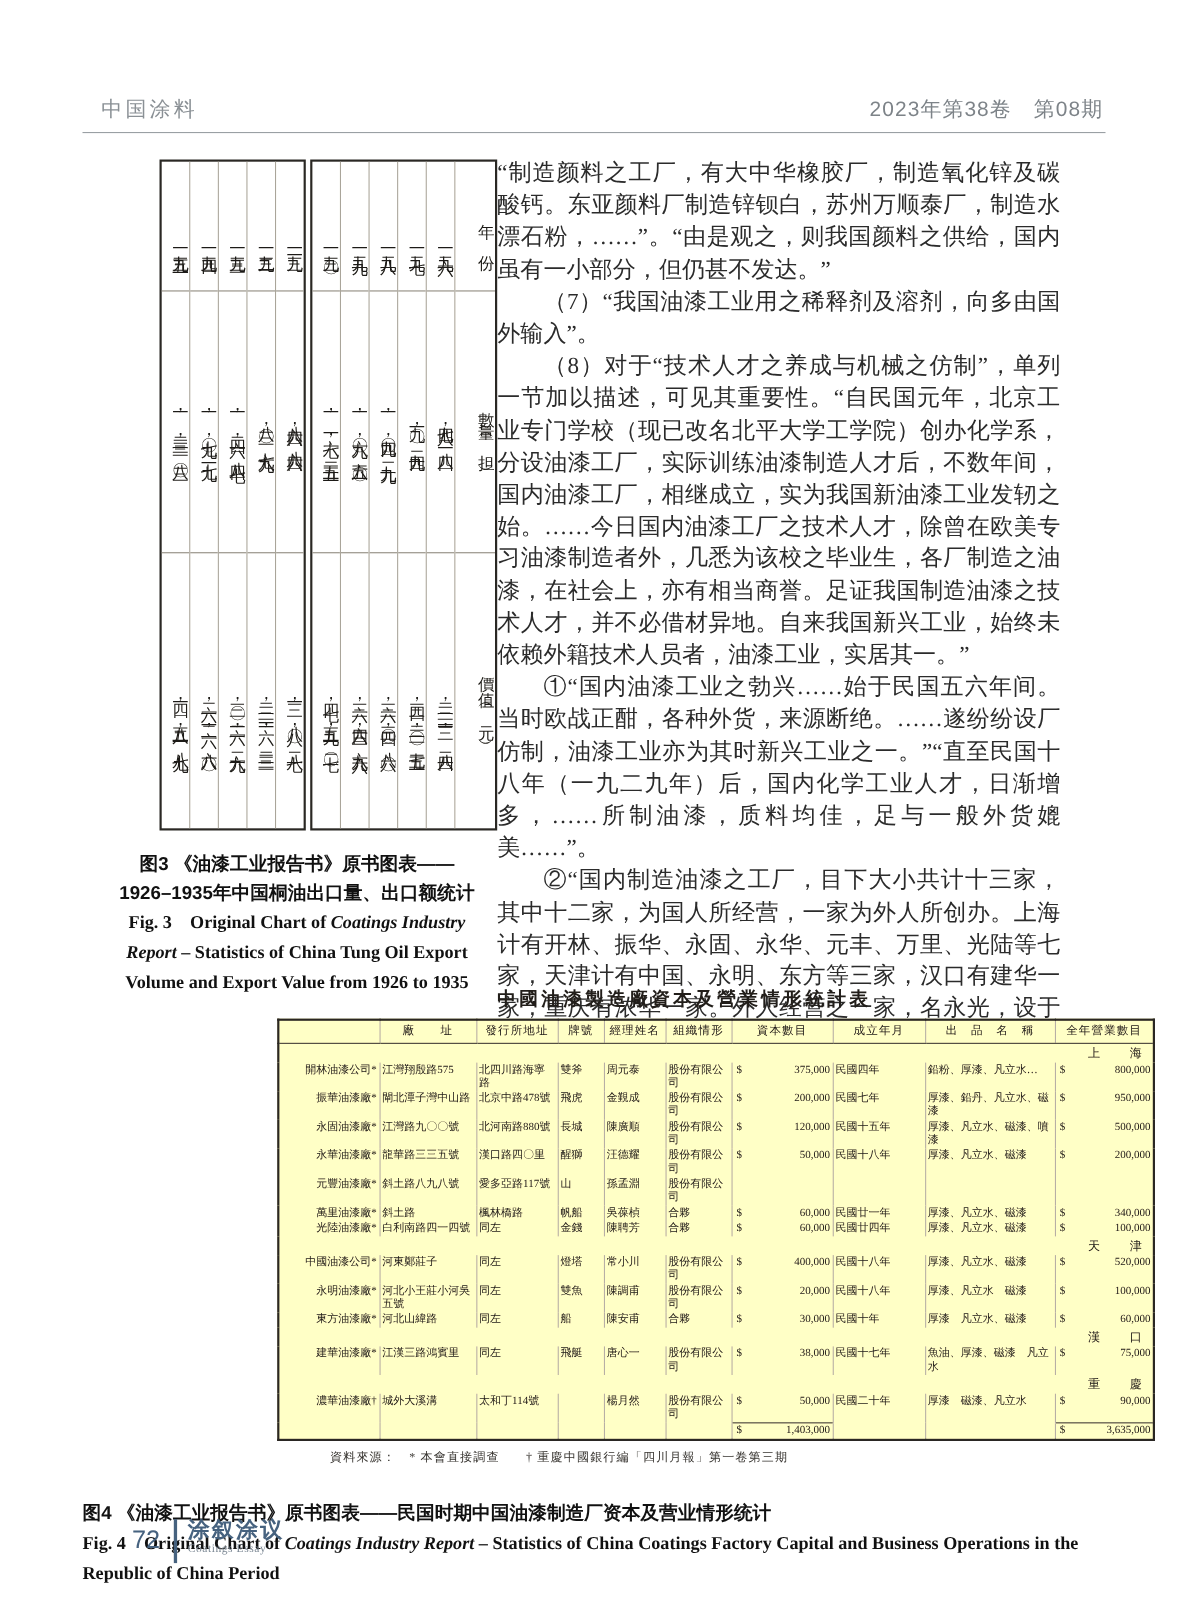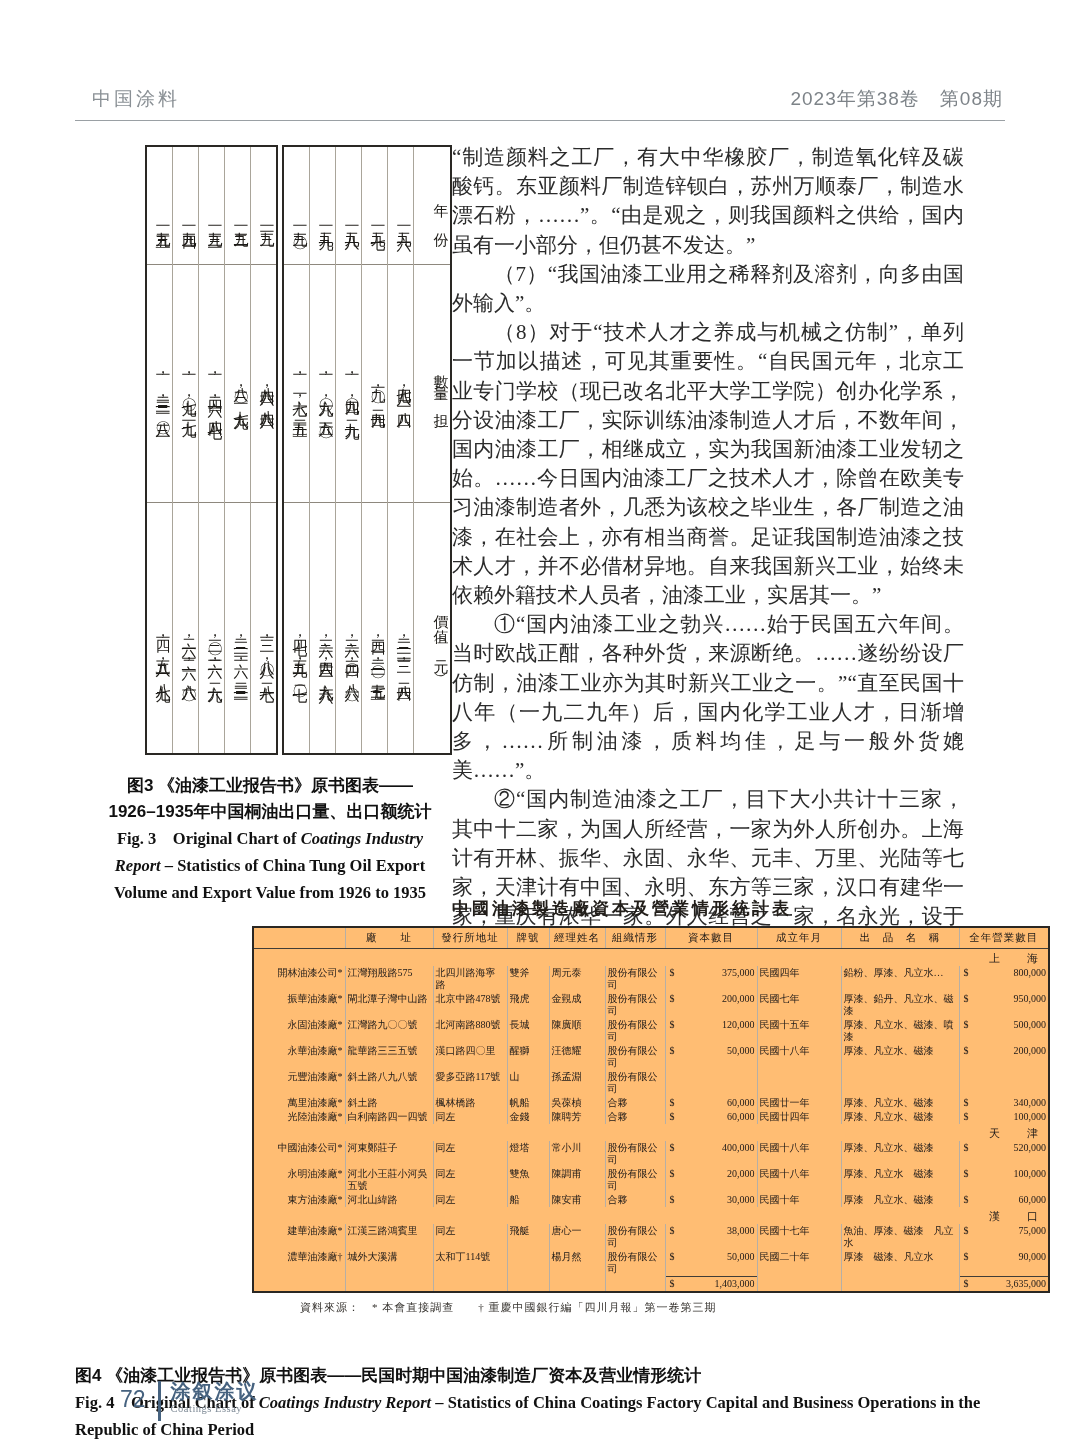--- a/index.html
+++ b/index.html
@@ -41,21 +41,21 @@
   
   .fig3cap { position:absolute; left:95px; top:758px; width:350px; text-align:center; }
   .fig3cap .zh { font-family:"Liberation Sans", sans-serif; font-weight:bold; font-size:17px; line-height:26px; color:#111; }
   .fig3cap .en { font-weight:bold; font-size:16.5px; line-height:27px; color:#111; }
   .fig3cap .en i { font-style:italic; }
 
   
   .fig4 { position:absolute; left:252px; top:882px; width:800px; }
   .f4-title { text-align:center; width:620px; margin-left:60px; font-size:17px; font-weight:bold;
               letter-spacing:3px; color:#26231f; margin-bottom:6px; }
-  table.f4 { border-collapse:collapse; width:796px; background:#fdba74; border:2px solid #2e2b27;
+  table.f4 { border-collapse:collapse; width:796px; background:#fef9c3; border:2px solid #2e2b27;
              table-layout:fixed; }
   table.f4 td, table.f4 th { border-left:1px solid #b3ada3; font-size:10px; line-height:12px;
              color:#26231f; padding:1px 2px; vertical-align:top; font-weight:normal; text-align:left;
              overflow:hidden; }
   table.f4 td:first-child, table.f4 th:first-child { border-left:none;text-align:right; }
   table.f4 thead th { border-bottom:1.5px solid #44403a; text-align:center; padding:4px 1px;
              font-size:10.5px; letter-spacing:1px; }
   tr.f4-group td { font-size:11px; letter-spacing:8px; padding:3px 2px 2px 6px; }
   .money { display:flex; justify-content:space-between; }
   .money .cur { padding-left:2px; }
@@ -431,20 +431,23 @@
             </td>
             <td>民國十七年</td>
             <td>魚油、厚漆、磁漆　凡立水</td>
             <td>
               <div class="money">
                 <span class="cur">$</span>
                 <span class="amt">75,000</span>
               </div>
             </td>
           </tr>
+          <tr class="f4-group">
+            <td colspan="10">重　慶</td>
+          </tr>
           <tr>
             <td>濃華油漆廠†</td>
             <td>城外大溪溝</td>
             <td>太和丁114號</td>
             <td></td>
             <td>楊月然</td>
             <td>股份有限公司</td>
             <td>
               <div class="money">
                 <span class="cur">$</span>

